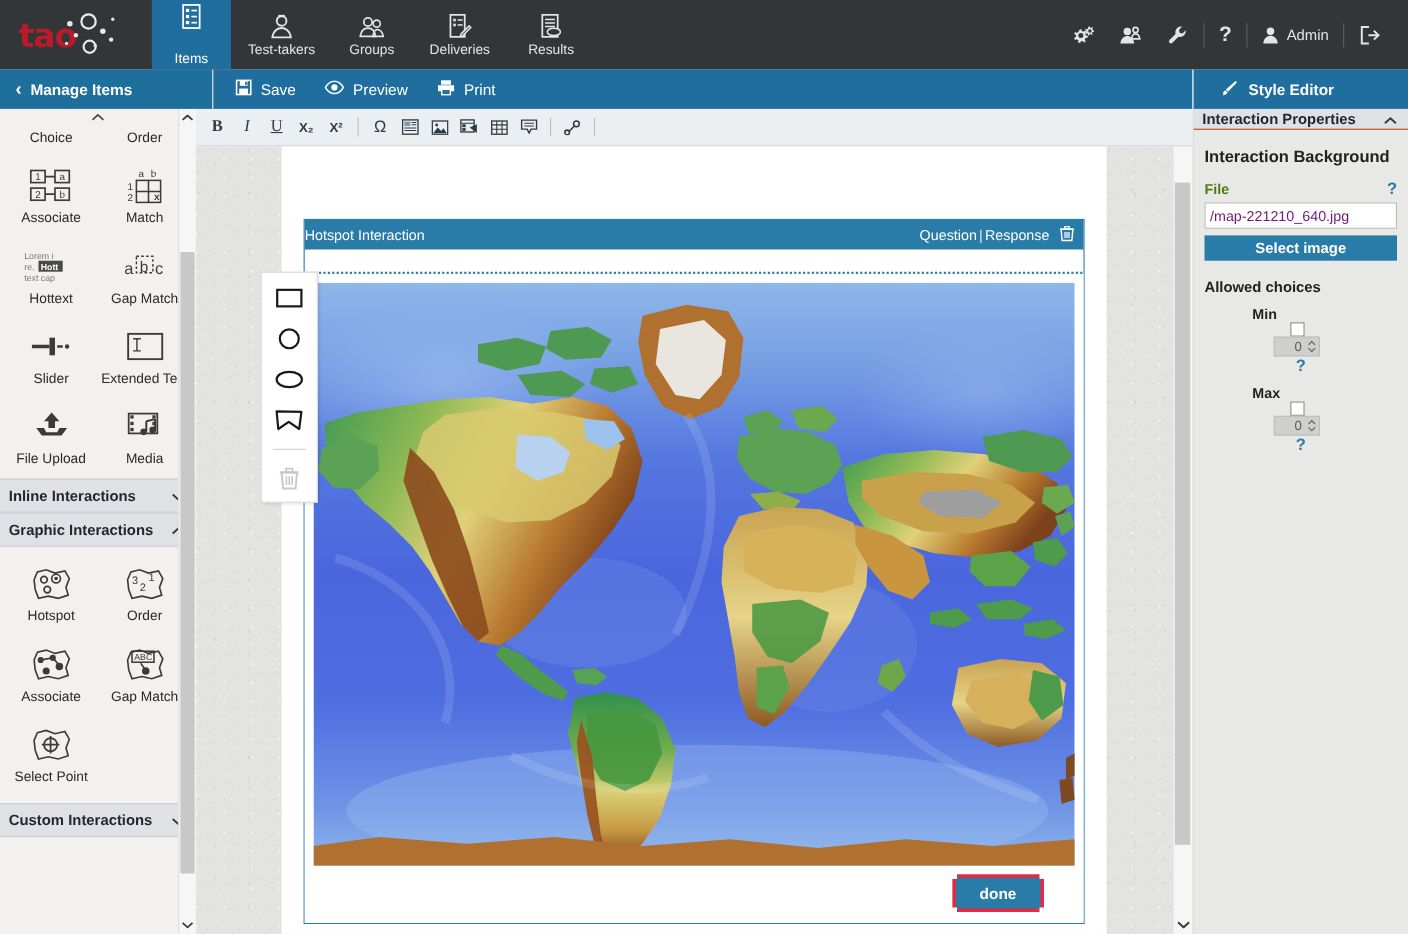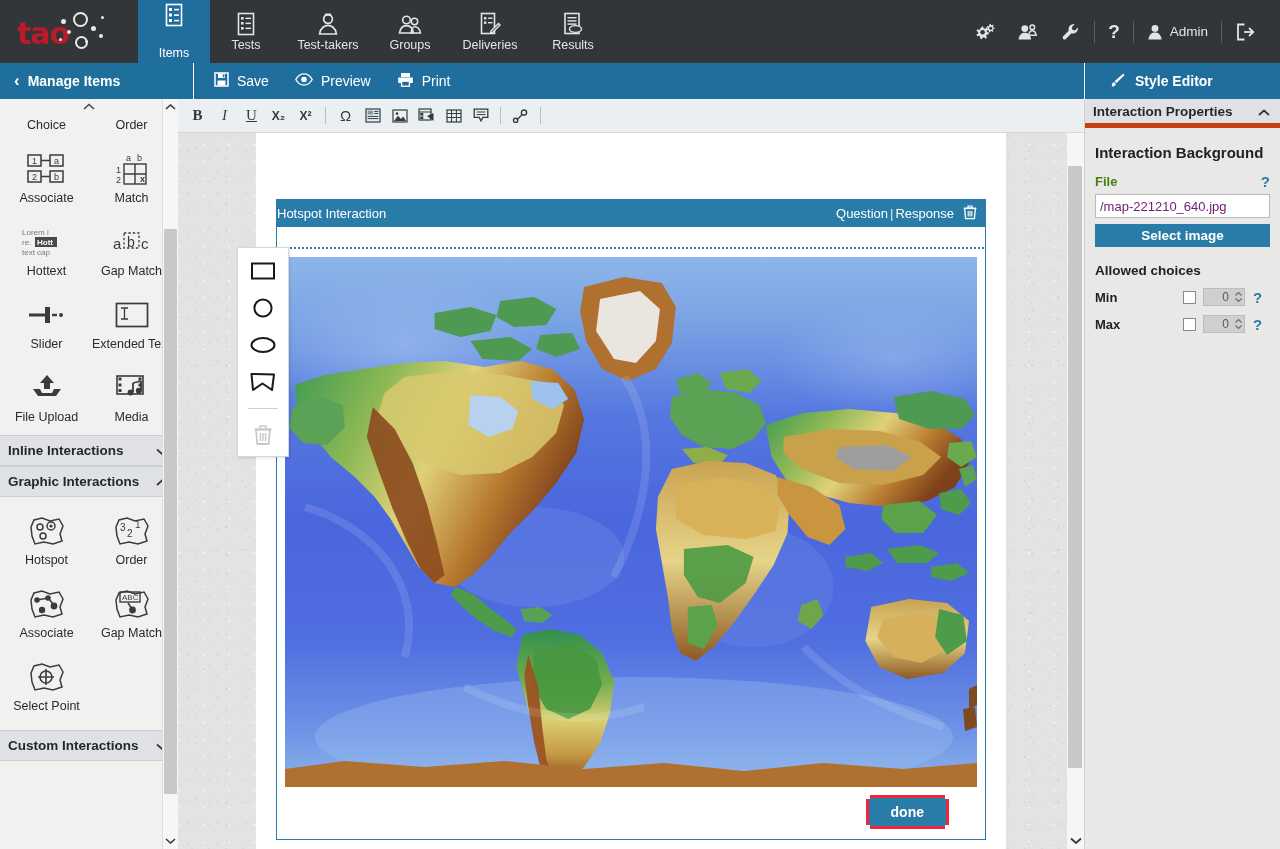--- a/index.html
+++ b/index.html
@@ -133,39 +133,39 @@
   }
   #shape-palette .sp-div { width:30px; height:1px; background:#d0d0d0; margin:2px 0;}
   .sp-btn { cursor:pointer; display:flex; align-items:center; justify-content:center; width:30px; height:26px;}
   
   #cv-sb { position:absolute; right:0; top:0; width:17px; bottom:0; background:#f6f6f6; z-index:20;}
   #cv-sb .thumb { position:absolute; left:1px; width:14px; background:#c8c8c8;}
   #cv-sb .arrow { position:absolute; bottom:0; left:0; right:0; height:18px; display:flex; align-items:center; justify-content:center; cursor:pointer;}
   
   #right-panel { width:196px; background:#e8e8e6; border-left:1px solid #d0d0ce; height:750px; }
   .rp-head {
-    background:#dfe1e5; height:29px; display:flex; align-items:center; justify-content:space-between;
+    background:#dfe1e5; height:19px; display:flex; align-items:center; justify-content:space-between;
     padding:0 10px 0 8px; font-weight:bold; font-size:13.5px; color:#23282c;
-    border-bottom:5px solid #c2410c;
+    border-bottom:1px solid #c2410c;
   }
   .rp-inner { padding:16px 10px 0 10px; }
   .rp-title { font-weight:bold; font-size:15px; margin-bottom:12px; color:#222;}
   .rp-lbl-row { display:flex; align-items:center; justify-content:space-between; margin-bottom:4px;}
   .rp-lbl { font-size:13px; color:#4d7c0f; }
   .qmark { color:#2a7ca8; font-weight:bold; font-size:15px; cursor:pointer; }
   .rp-input {
     width:100%; height:24px; border:1px solid #b9b9b7; background:#fff;
     font-family:"Liberation Sans", sans-serif; font-size:13px; padding:0 4px; color:#701a75;
   }
   .rp-btn {
     width:100%; height:23px; background:#2a7ca8; color:#fff; border:none; margin-top:6px;
     font-family:"Liberation Sans", sans-serif; font-weight:bold; font-size:13.5px; cursor:pointer;
   }
   .rp-sub { font-weight:bold; font-size:13.5px; margin:16px 0 10px 0;}
-  .minmax-row { display:flex; align-items:center; margin-bottom:9px; }
+  .minmax-row { display:flex; align-items:center; margin-bottom:9px;flex-direction:column; }
   .minmax-row .mm-lbl { width:88px; font-size:13px; font-weight:bold;}
   .mm-check { width:13px; height:13px; border:1px solid #8a8a88; background:#fff; cursor:pointer; margin-right:7px;}
   .mm-spin { display:flex; align-items:stretch; width:42px; height:18px; background:#cfcfcd; border:1px solid #bdbdbb; margin-right:8px;}
   .mm-spin .val { flex:1; text-align:right; font-size:12px; padding-right:3px; color:#5a5a58; line-height:16px;}
   .mm-spin .arrows { width:12px; display:flex; flex-direction:column; align-items:center; justify-content:center; color:#6a6a68;}
 </style>
 </head>
 <body>
 
 <div id="topbar">
@@ -191,34 +191,20 @@
             <rect x="2.5" y="1.5" width="15" height="21" fill="none" stroke="#fff" stroke-width="1.6"></rect>
             <rect x="5" y="5" width="3" height="3" fill="#fff"></rect>
             <rect x="10" y="5.8" width="5" height="1.6" fill="#fff"></rect>
             <rect x="5" y="10.5" width="3" height="3" fill="#fff"></rect>
             <rect x="10" y="11.3" width="5" height="1.6" fill="#fff"></rect>
             <rect x="5" y="16" width="3" height="3" fill="#fff"></rect>
             <rect x="10" y="16.8" width="5" height="1.6" fill="#fff"></rect>
           </svg>
       </span>
       <span class="nav-label">Items</span>
-    </a>
-    <a class="nav-item">
-      <span class="ic">
-        <svg width="20" height="24" viewBox="0 0 20 24">
-            <rect x="2.5" y="1.5" width="15" height="21" fill="none" stroke="#e4e4e4" stroke-width="1.6"></rect>
-            <rect x="5" y="5" width="2.6" height="2.6" fill="#e4e4e4"></rect>
-            <rect x="9.5" y="5.6" width="5.5" height="1.5" fill="#e4e4e4"></rect>
-            <rect x="5" y="10" width="2.6" height="2.6" fill="#e4e4e4"></rect>
-            <rect x="9.5" y="10.6" width="5.5" height="1.5" fill="#e4e4e4"></rect>
-            <rect x="5" y="15" width="2.6" height="2.6" fill="#e4e4e4"></rect>
-            <rect x="9.5" y="15.6" width="5.5" height="1.5" fill="#e4e4e4"></rect>
-          </svg>
-      </span>
-      <span class="nav-label">Tests</span>
     </a>
     <a class="nav-item" style="width:92px;">
       <span class="ic">
         <svg width="22" height="24" viewBox="0 0 22 24">
             <circle cx="11" cy="7" r="4.4" fill="none" stroke="#e4e4e4" stroke-width="1.7"></circle>
             <path d="M2.6 22 C3.5 15.5 8 13.4 11 13.4 C14 13.4 18.5 15.5 19.4 22 Z" fill="none" stroke="#e4e4e4" stroke-width="1.7"></path>
             <rect x="8" y="1.5" width="6" height="2.2" fill="#e4e4e4"></rect>
           </svg>
       </span>
       <span class="nav-label">Test-takers</span>

